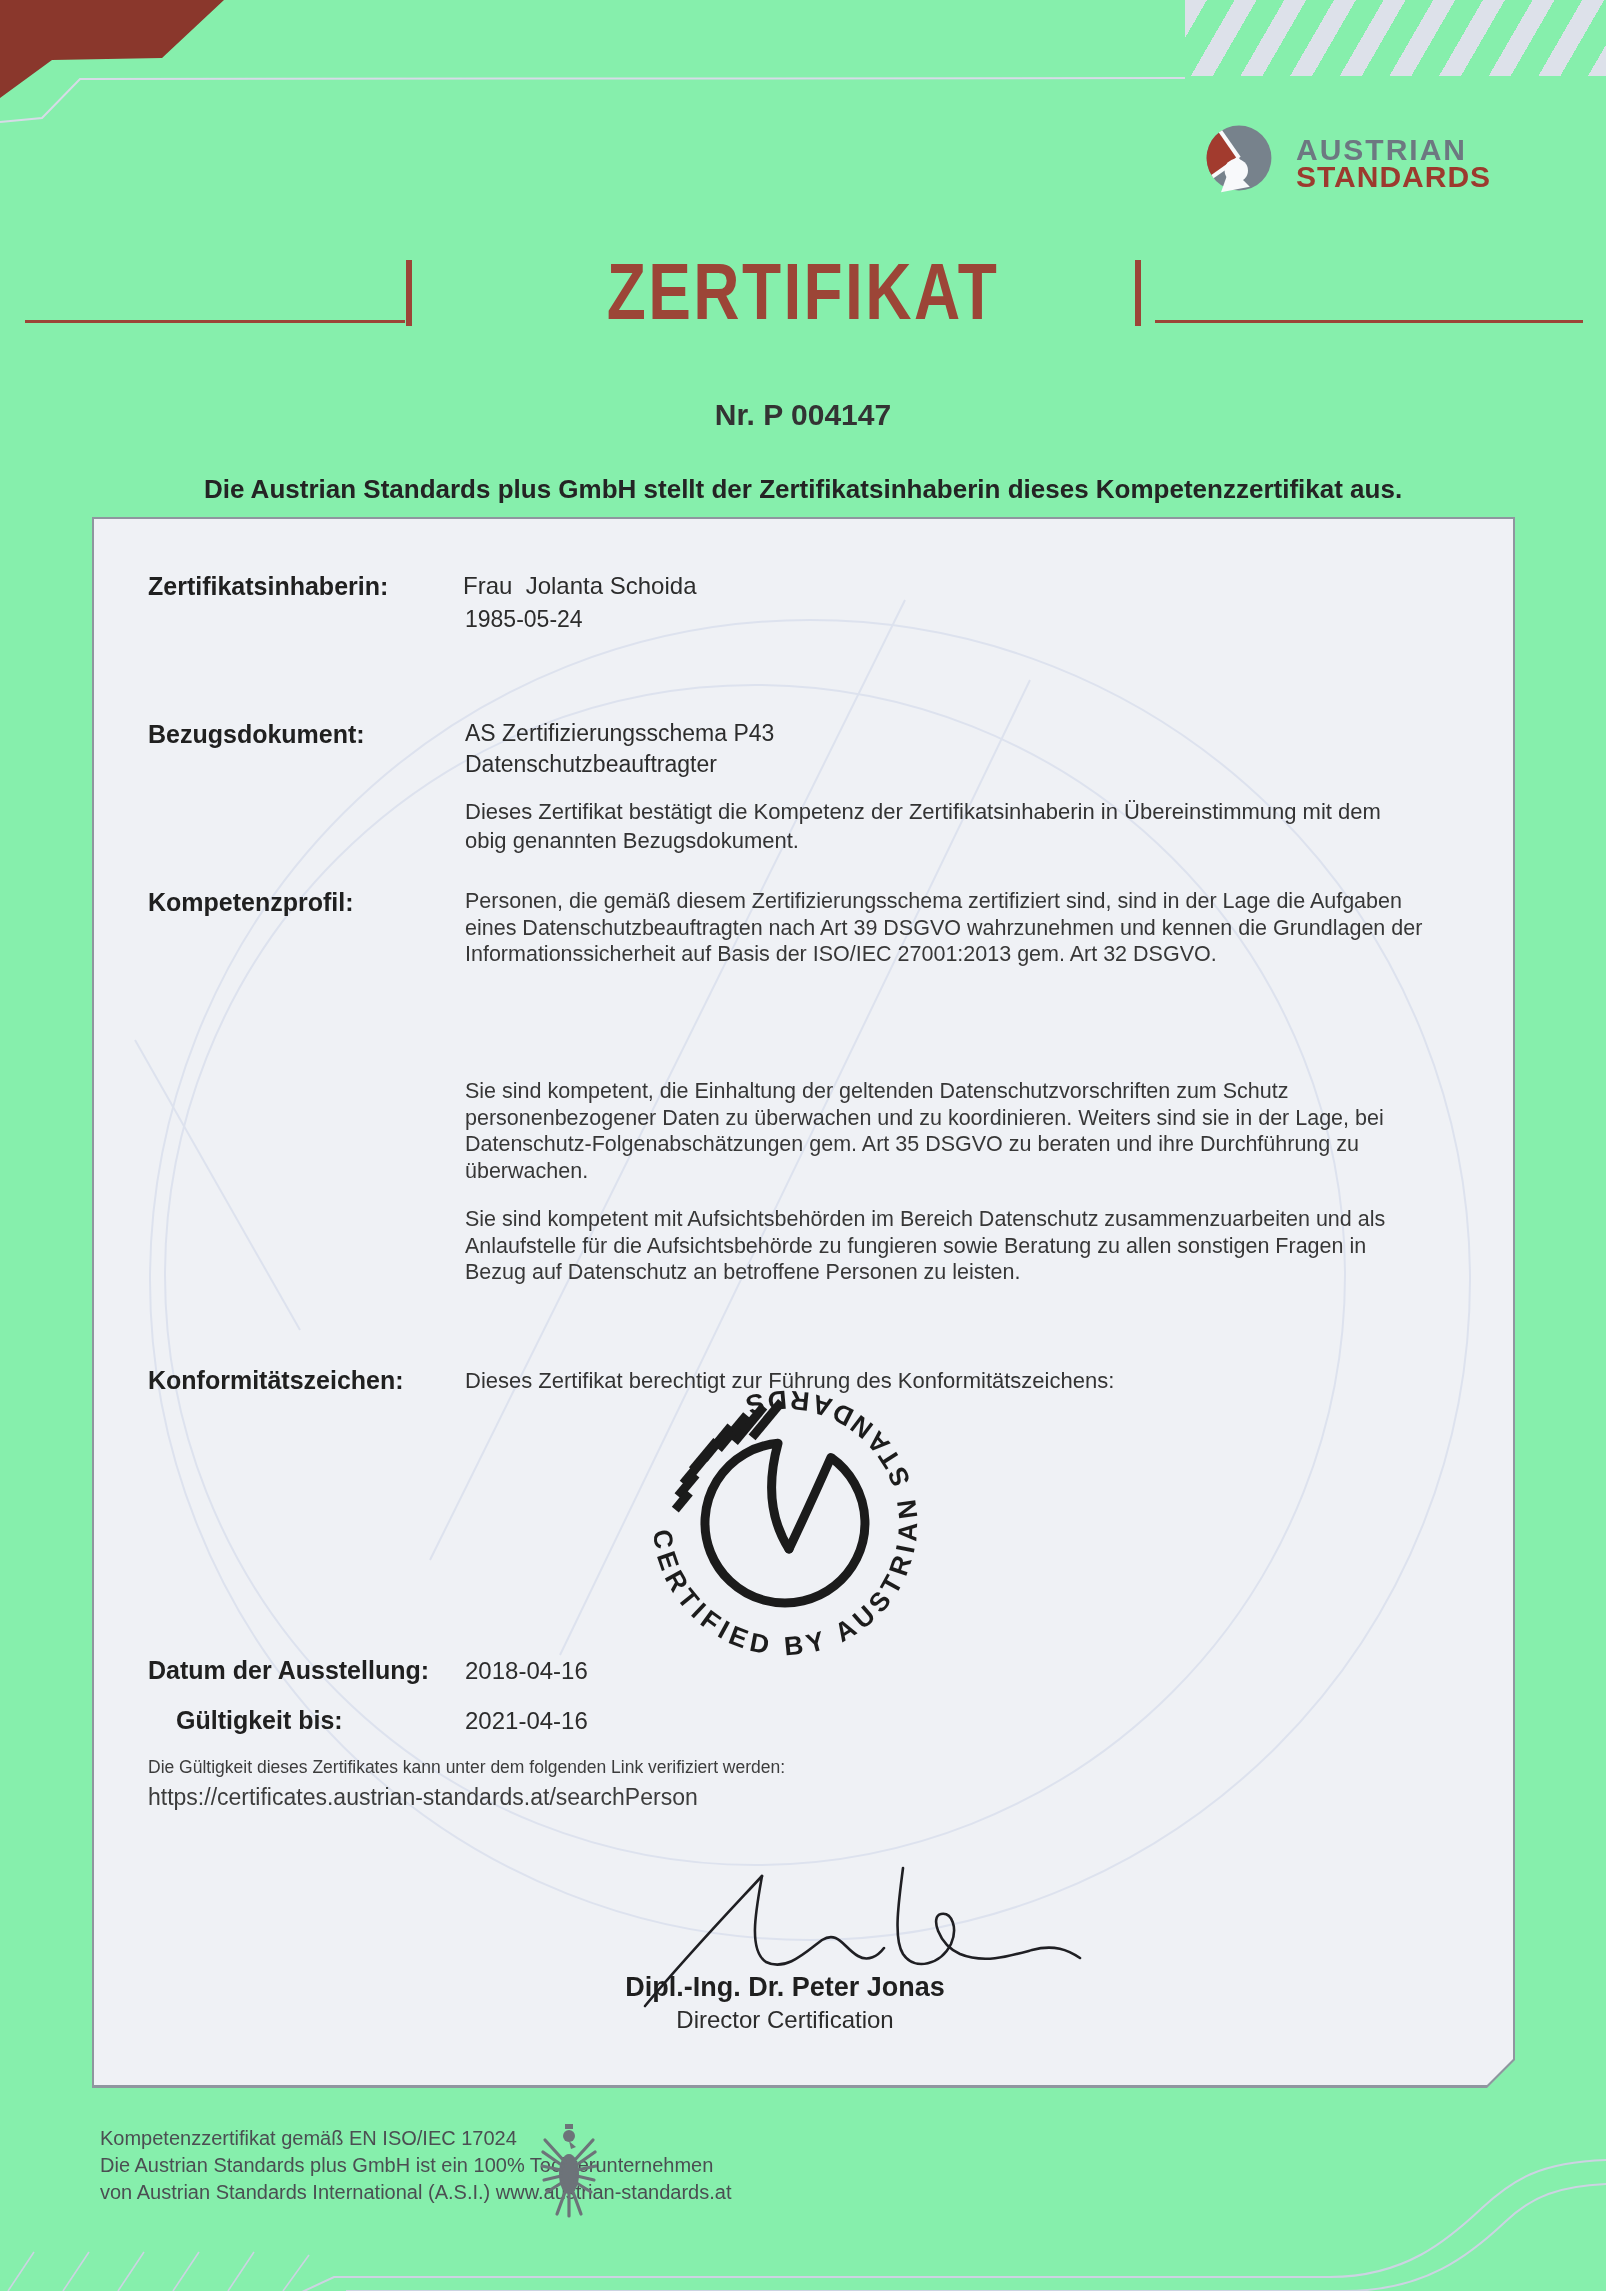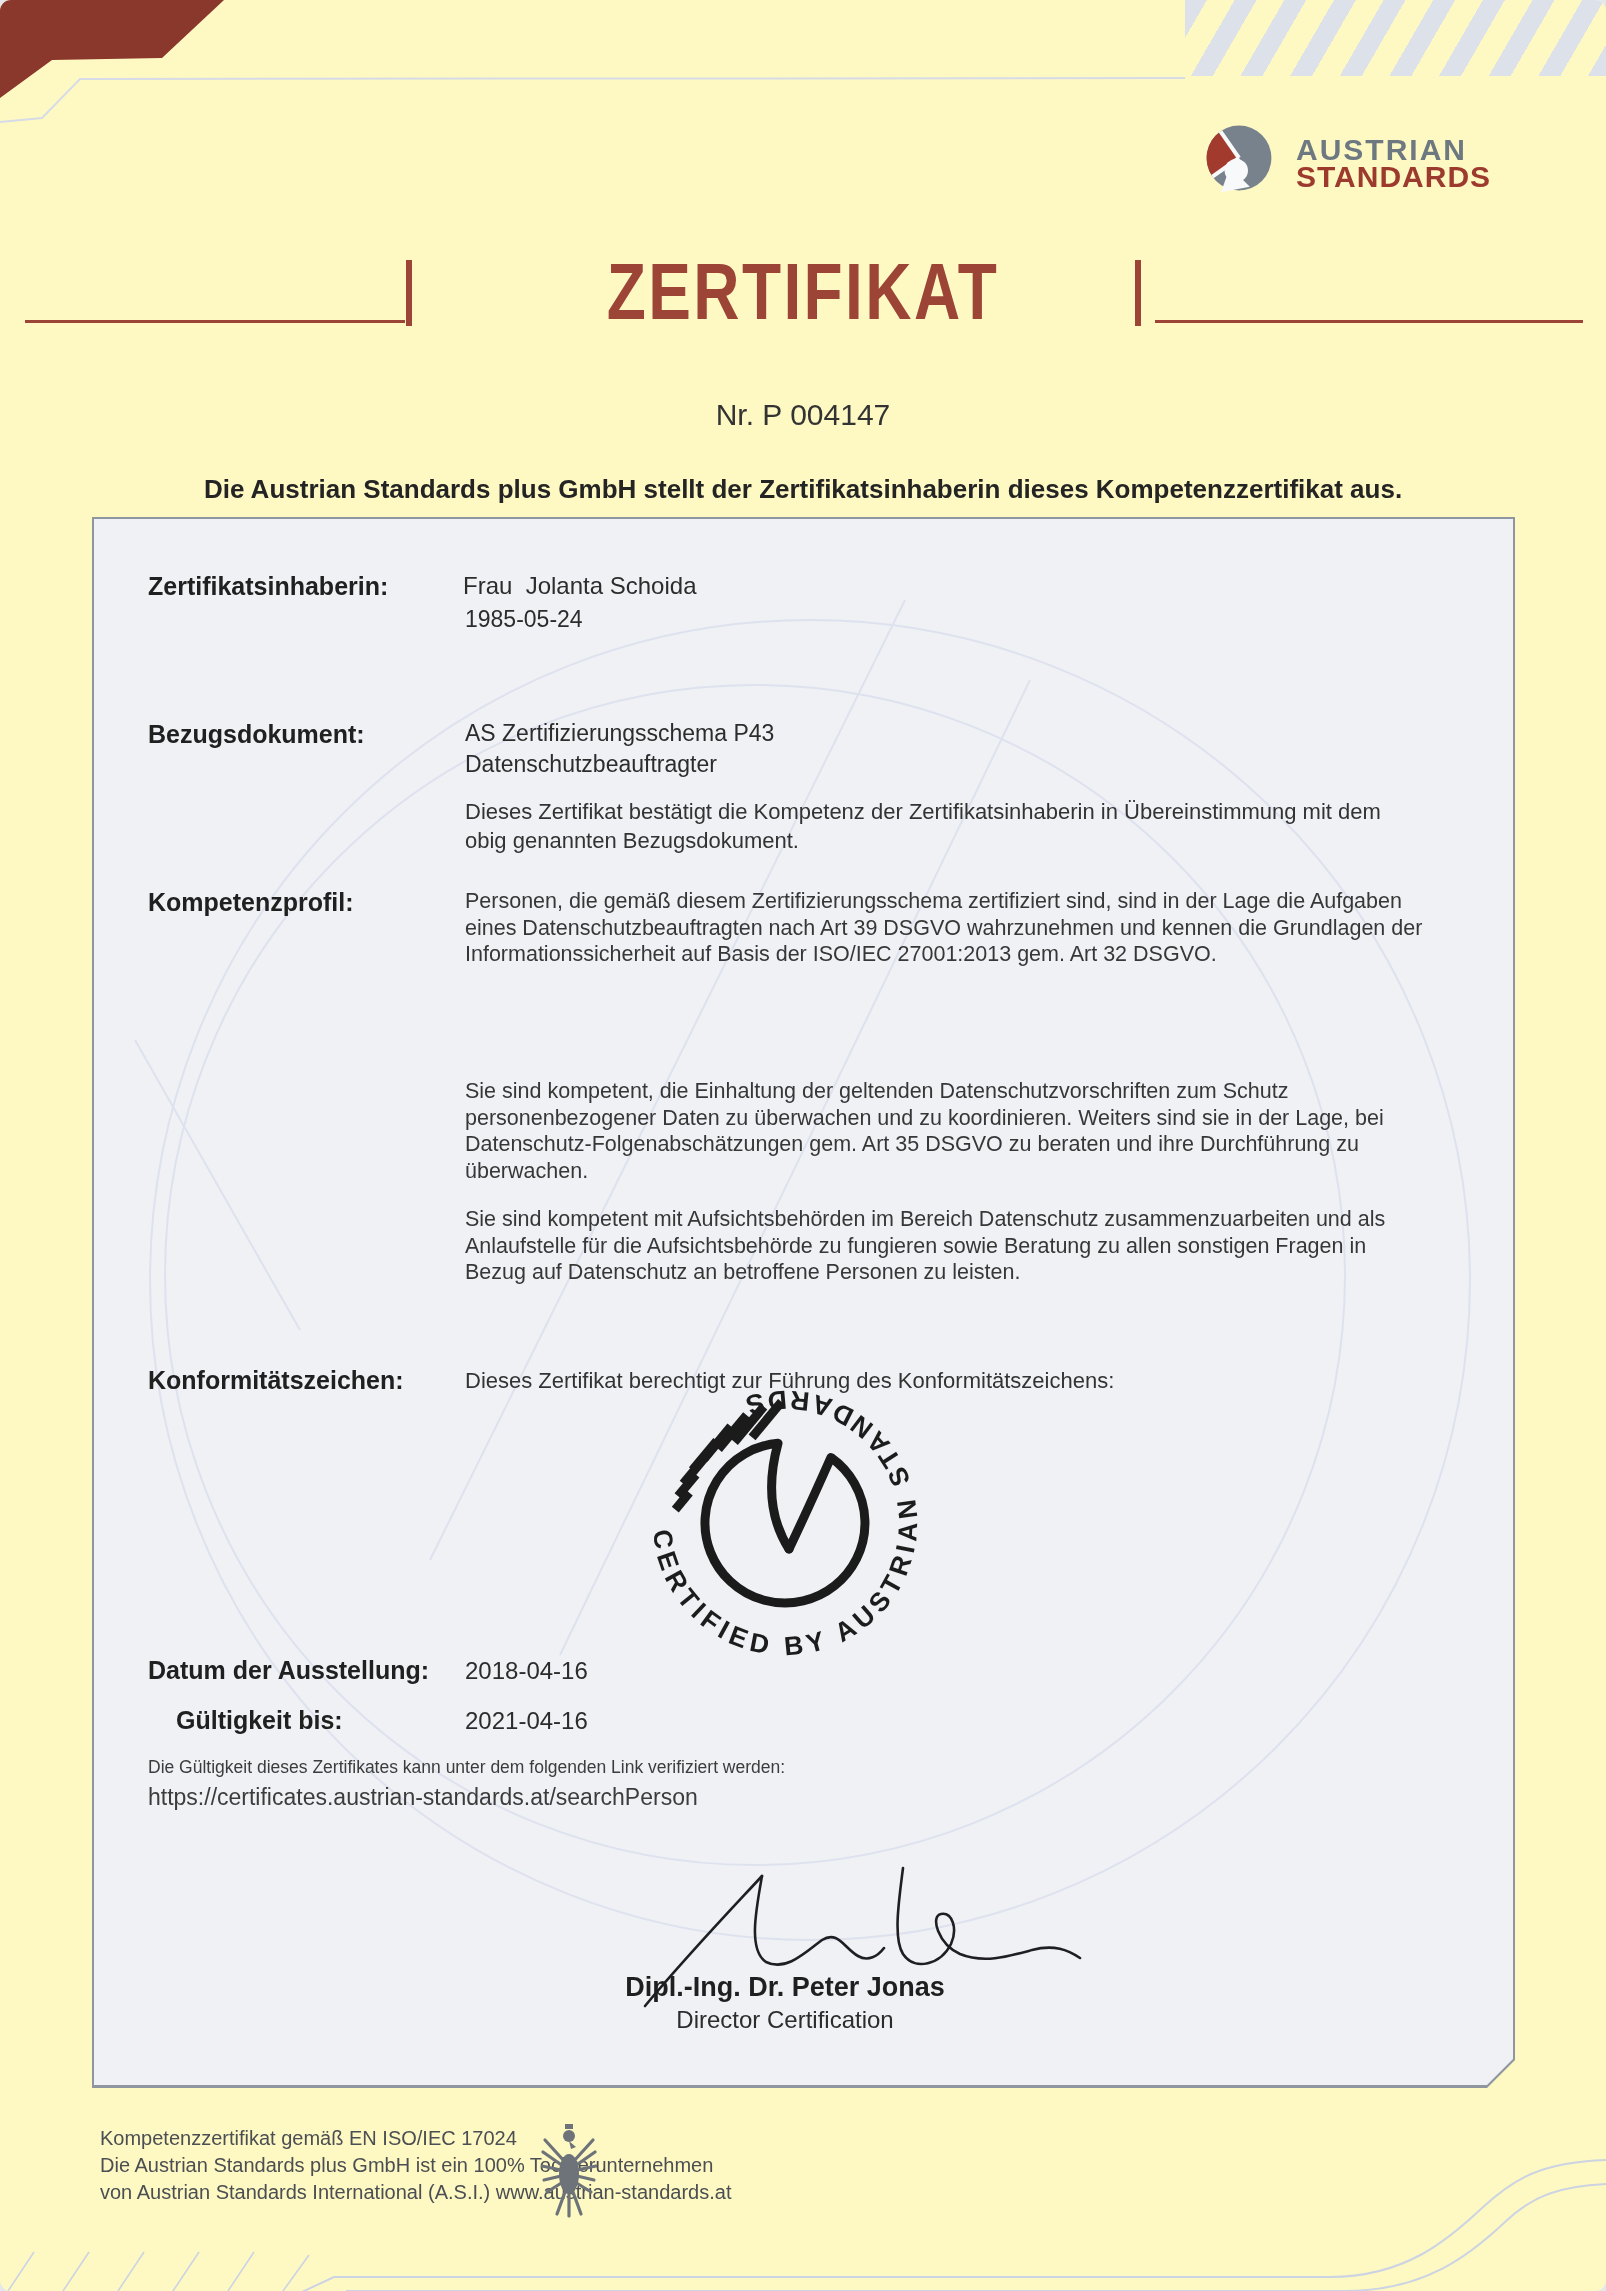--- a/index.html
+++ b/index.html
@@ -1,17 +1,17 @@
 <!DOCTYPE html>
 <html><head>
 <meta charset="utf-8">
 <style>
   html,body{margin:0;padding:0;background:#e6e7ea;}
-  .page{position:relative;width:1606px;height:2291px;background:#fef9c3;overflow:hidden;
-        font-family:"Liberation Sans",sans-serif;color:#2e2e2e;border-radius:11px;}
+  .page{position:relative;width:1606px;height:2291px;background:#86efac;overflow:hidden;
+        font-family:"Liberation Sans",sans-serif;color:#2e2e2e;}
   .abs{position:absolute;}
 
   
   .corner-maroon{left:0;top:0;width:230px;height:100px;background:#8a372c;
     clip-path:polygon(0 0,224px 0,162px 58px,52px 60px,0 98px);}
   
   .stripes{left:1185px;top:0;width:421px;height:76px;
     background:repeating-linear-gradient(120deg,#dde1ea 0 19px,rgba(0,0,0,0) 19px 43px);}
   
   .deco, .wm, .marksvg, .sigsvg, .eaglesvg, .logosvg{position:absolute;pointer-events:none;}
@@ -22,21 +22,21 @@
 
   
   .title{left:0;top:246px;width:1606px;text-align:center;font-size:80px;font-weight:700;
          letter-spacing:3px;color:#9c4537;transform:scaleX(.8);}
   .rule{background:#9c4537;}
   .rule-left{left:25px;top:320px;width:380px;height:3px;}
   .bar-left{left:406px;top:260px;width:6px;height:66px;}
   .bar-right{left:1135px;top:260px;width:6px;height:66px;}
   .rule-right{left:1155px;top:320px;width:428px;height:3px;}
 
-  .cert-no{left:0;top:398px;width:1606px;text-align:center;font-size:30px;font-weight:400;color:#333;}
+  .cert-no{left:0;top:398px;width:1606px;text-align:center;font-size:30px;font-weight:700;color:#333;}
   .intro{left:0;top:474px;width:1606px;text-align:center;font-size:26px;font-weight:700;color:#242424;}
 
   
   .box-border{left:92px;top:517px;width:1423px;height:1571px;background:#8f969f;
     clip-path:polygon(0 0,100% 0,100% calc(100% - 28px),calc(100% - 28px) 100%,0 100%);}
   .box-inner{left:94px;top:519px;width:1419px;height:1566px;background:#eff1f5;
     clip-path:polygon(0 0,100% 0,100% calc(100% - 26px),calc(100% - 26px) 100%,0 100%);}
 
   .label{font-size:25px;font-weight:700;color:#202020;text-align:right;}
   .val{font-size:23px;color:#2c2c2c;}

